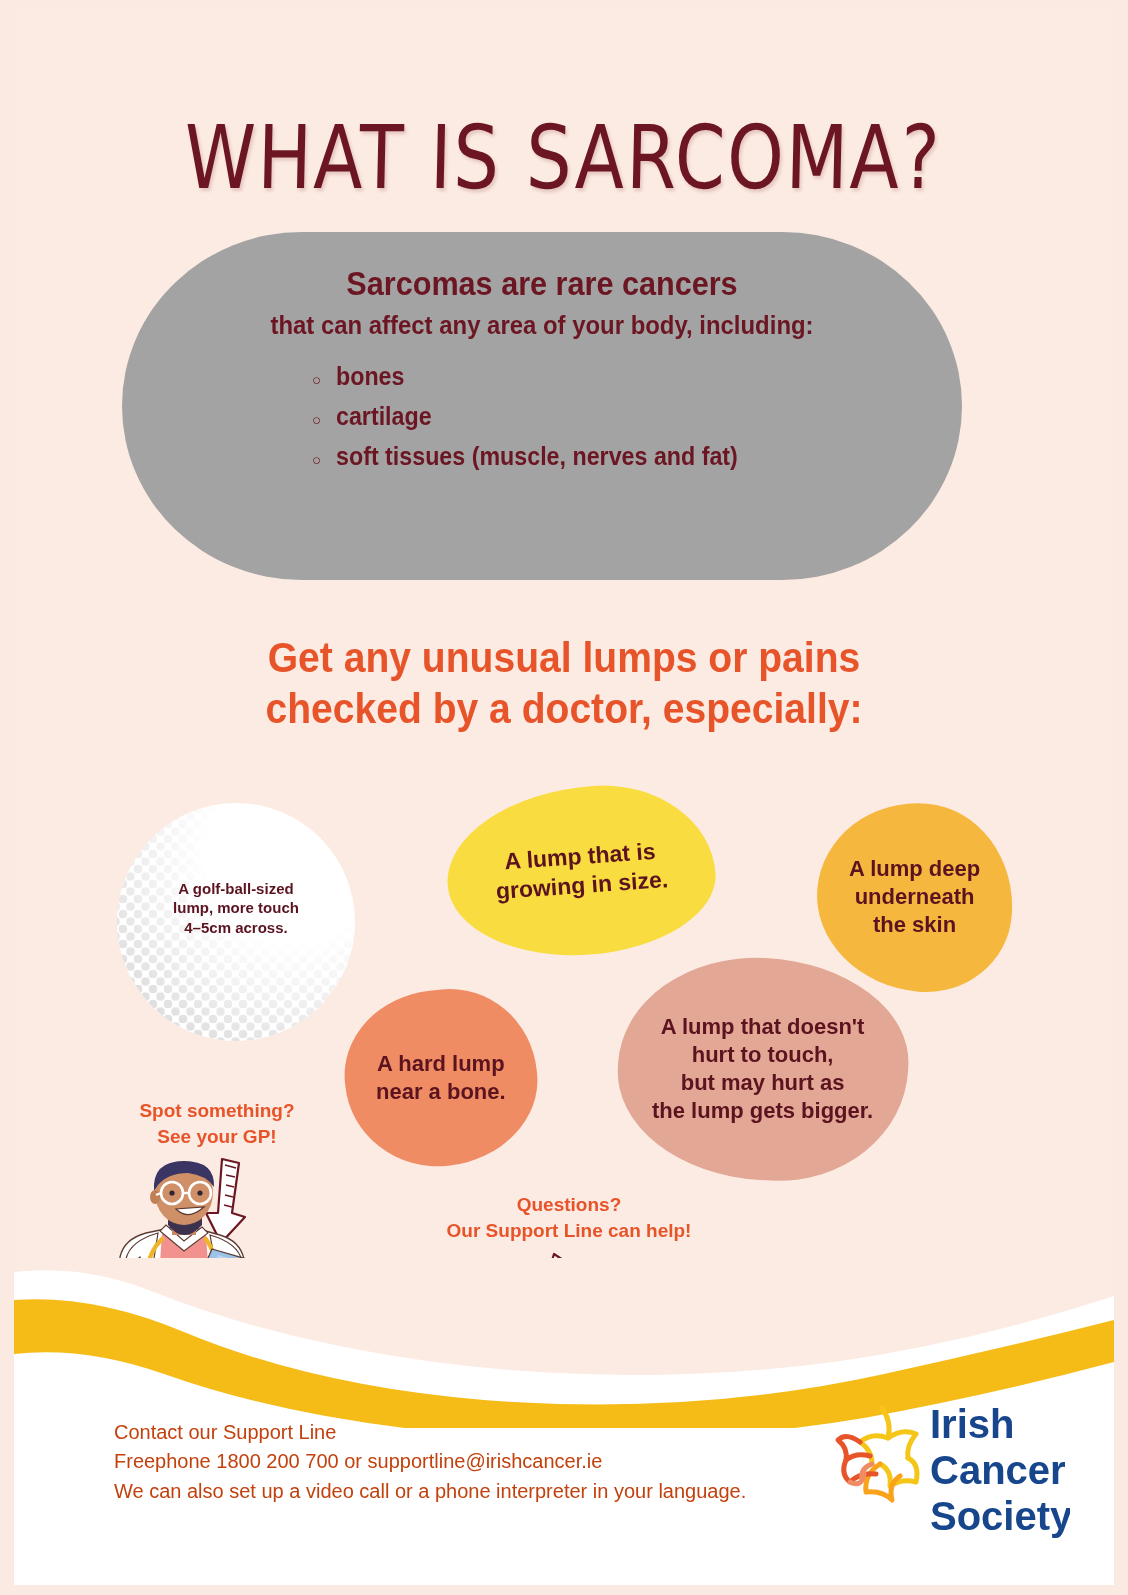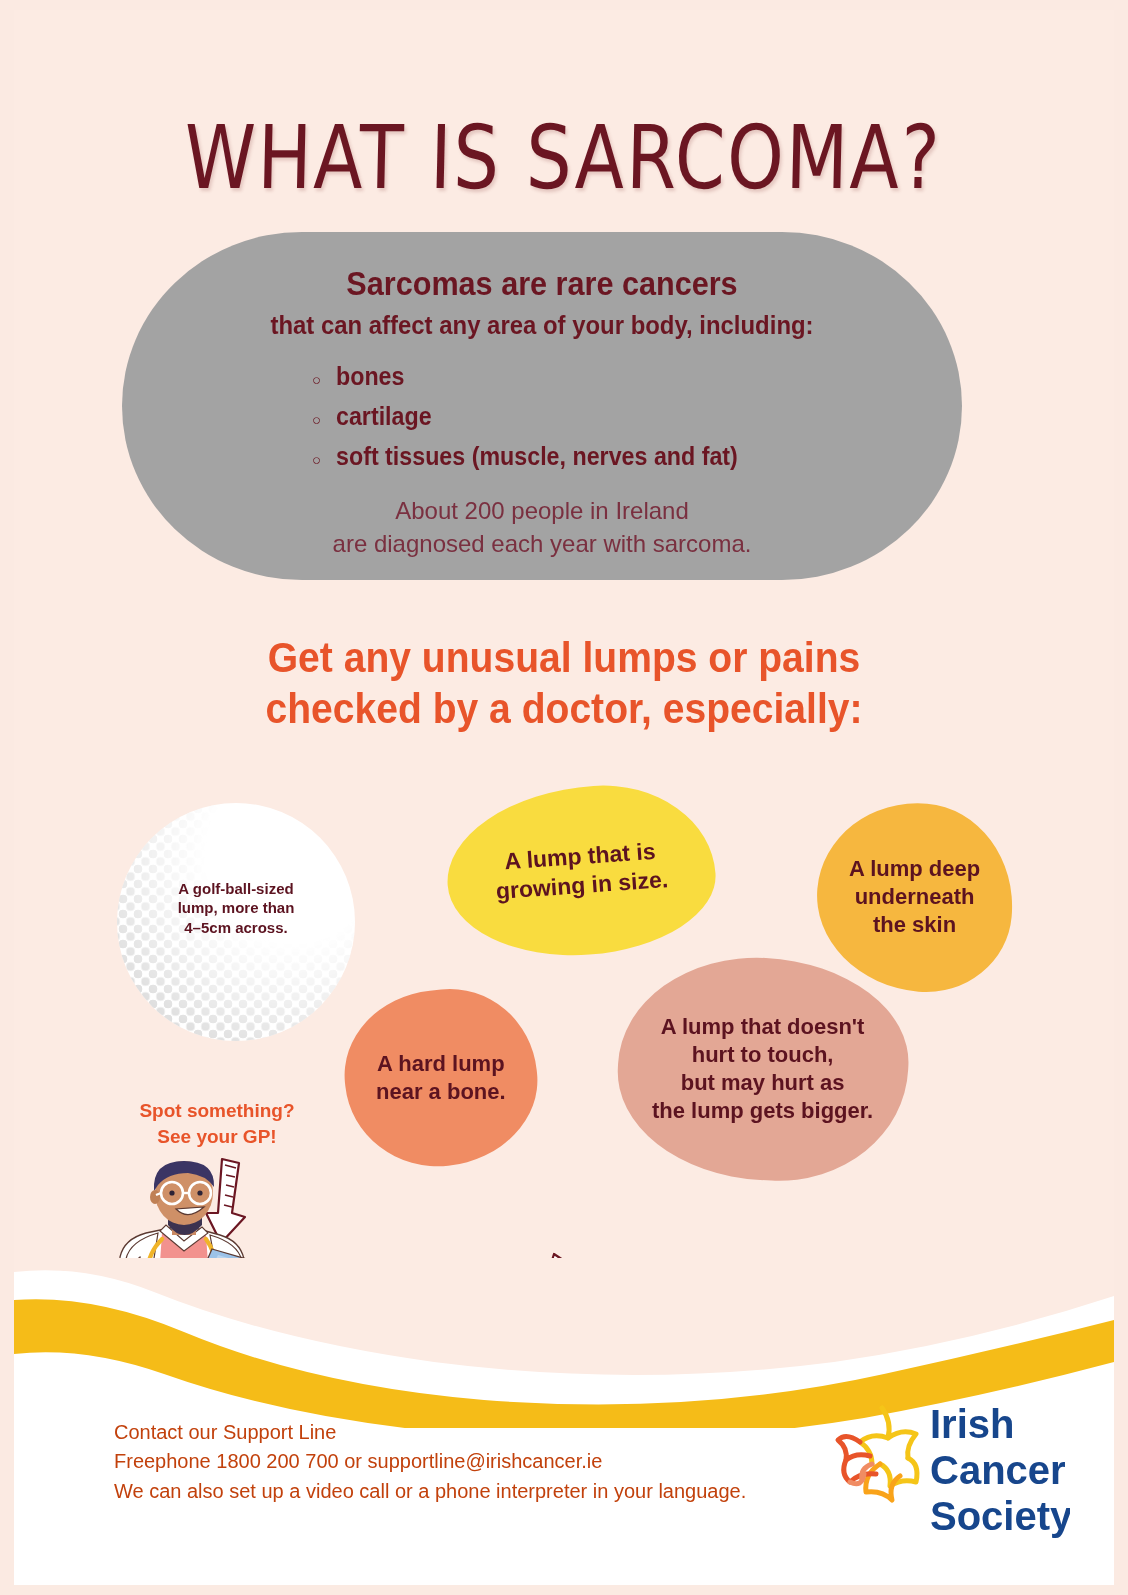--- a/index.html
+++ b/index.html
@@ -276,36 +276,32 @@
         <div class="bullet-row">
           <span class="bullet-mark">○</span>
           <span class="bullet-text">cartilage</span>
         </div>
         <div class="bullet-row">
           <span class="bullet-mark">○</span>
           <span class="bullet-text">soft tissues (muscle, nerves and fat)</span>
         </div>
       </div>
 
-      <div id="card-stat">
-        <div>About 200 people in Ireland</div>
-        <div>are diagnosed each year with sarcoma.</div>
-      </div>
     </div>
 
     <div id="orange-head">
       <div>Get any unusual lumps or pains</div>
       <div>checked by a doctor, especially:</div>
     </div>
 
     <div class="blob" id="blob-golf">
       <div class="dimples"></div>
       <div class="blob-txt">
         <div>A golf-ball-sized</div>
-        <div>lump, more than</div>
+        <div>lump, more touch</div>
         <div>4–5cm across.</div>
       </div>
     </div>
 
     <div class="blob" id="blob-grow">
       <div class="blob-txt">
         <div>A lump that is</div>
         <div>growing in size.</div>
       </div>
     </div>
@@ -390,20 +386,24 @@
       <path d="M106 142 Q96 150 100 162 Q106 172 120 166 L128 158 Z" fill="#C98963" stroke="#5C3A32" stroke-width="1.1"></path>
 
       <path d="M176 120 Q196 104 208 110 Q214 116 204 124 Q214 120 218 128 Q218 136 204 140 Q210 142 206 150 Q200 158 182 154 L170 146 Z" fill="#C98963" stroke="#5C3A32" stroke-width="1.1"></path>
 
       <path d="M152 106 Q176 118 180 146 L164 168 L140 168 Z" fill="#ffffff" stroke="#5C3A32" stroke-width="1.2"></path>
       <path d="M168 144 L184 152" stroke="#E86A5C" stroke-width="4"></path>
 
       <path d="M56 104 Q36 120 40 150 L44 168 L64 168 L62 138 Z" fill="#ffffff" stroke="#5C3A32" stroke-width="1.2"></path>
     </svg>
 
+    <div id="support-text">
+      <div>Questions?</div>
+      <div>Our Support Line can help!</div>
+    </div>
 
     <svg id="arrow-support" width="58" height="78" viewBox="0 0 58 78">
       <path d="M34 4 L46 12 L26 52 L36 58 L12 70 L12 44 L20 50 Z" fill="#ffffff" stroke="#6B1622" stroke-width="2.2" stroke-linejoin="round"></path>
       <path d="M35 12 L43 17" stroke="#6B1622" stroke-width="1.5"></path>
       <path d="M31 22 L39 26" stroke="#6B1622" stroke-width="1.5"></path>
       <path d="M28 32 L36 36" stroke="#6B1622" stroke-width="1.5"></path>
       <path d="M25 42 L33 46" stroke="#6B1622" stroke-width="1.5"></path>
       <path d="M12 68 L34 58" stroke="#6B1622" stroke-width="3.4" stroke-linecap="round"></path>
     </svg>
 

